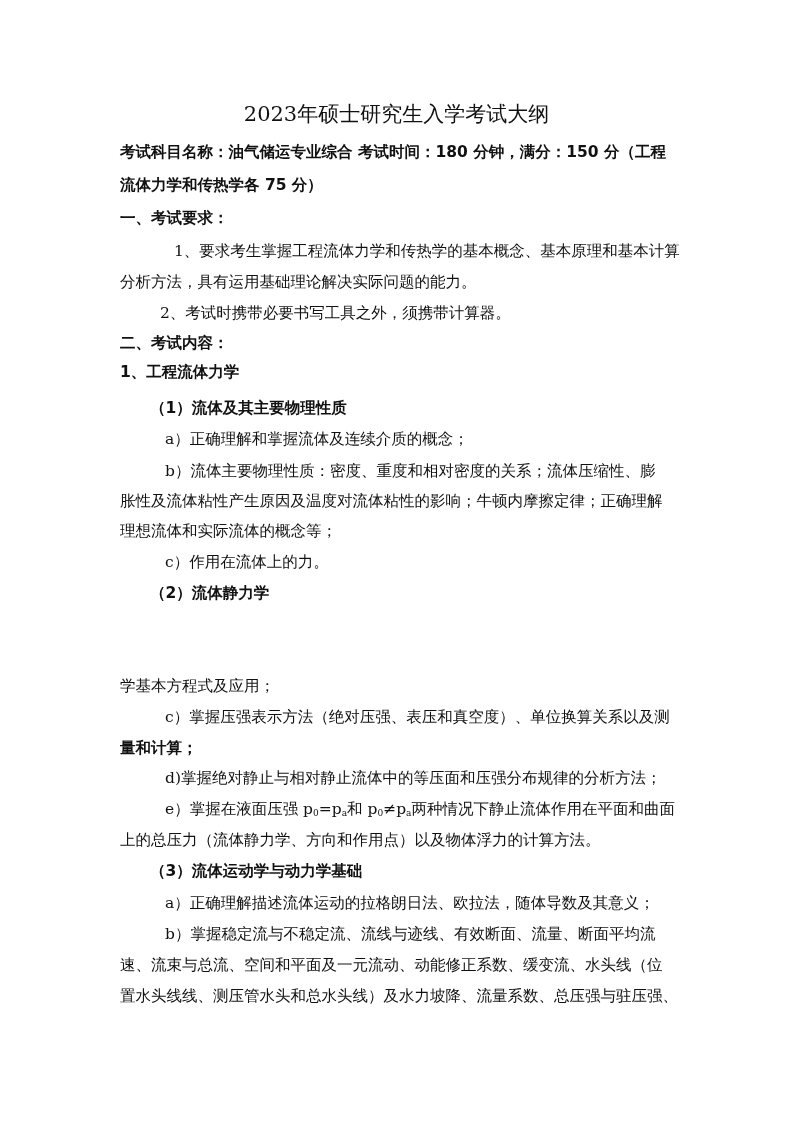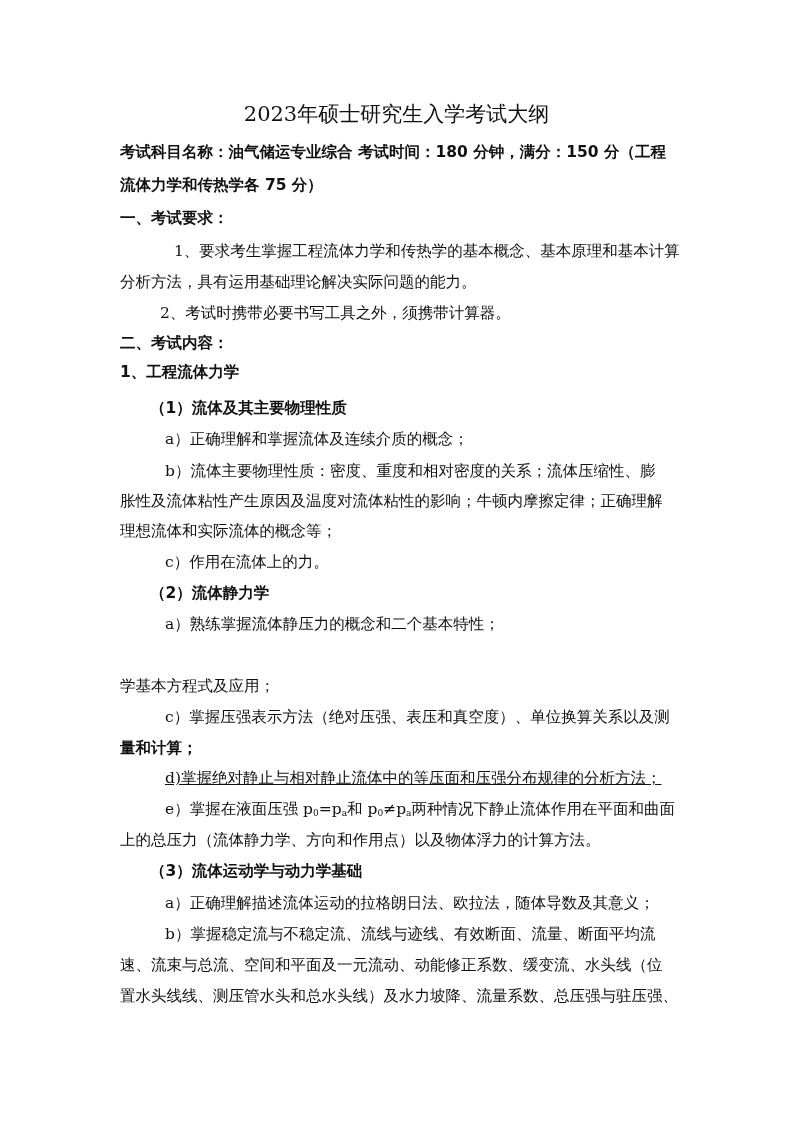--- a/index.html
+++ b/index.html
@@ -31,25 +31,24 @@
   <div class="line sans bold" style="left:120px; top:362px;">1、工程流体力学</div>
 
   <div class="line sans bold" style="left:150px; top:398px;">（1）流体及其主要物理性质</div>
   <div class="line serif" style="left:165px; top:429px;">a）正确理解和掌握流体及连续介质的概念；</div>
   <div class="line serif" style="left:165px; top:461px;">b）流体主要物理性质：密度、重度和相对密度的关系；流体压缩性、膨</div>
   <div class="line serif" style="left:120px; top:491px;">胀性及流体粘性产生原因及温度对流体粘性的影响；牛顿内摩擦定律；正确理解</div>
   <div class="line serif" style="left:120px; top:521px;">理想流体和实际流体的概念等；</div>
   <div class="line serif" style="left:165px; top:552px;">c）作用在流体上的力。</div>
 
   <div class="line sans bold" style="left:150px; top:583px;">（2）流体静力学</div>
-  <div class="line serif" style="left:165px; top:614px;">a）熟练掌握流体静压力的概念和二个基本特性；</div>
   <div class="line serif" style="left:120px; top:676px;">学基本方程式及应用；</div>
   <div class="line serif" style="left:165px; top:707px;">c）掌握压强表示方法（绝对压强、表压和真空度）、单位换算关系以及测</div>
   <div class="line serif" style="left:120px; top:738px;font-weight:bold;">量和计算；</div>
-  <div class="line serif" style="left:165px; top:768px;text-decoration:underline;">d)掌握绝对静止与相对静止流体中的等压面和压强分布规律的分析方法；</div>
+  <div class="line serif" style="left:165px; top:768px;">d)掌握绝对静止与相对静止流体中的等压面和压强分布规律的分析方法；</div>
   <div class="line serif" style="left:165px; top:799px;"><span>e）掌握在液面压强 </span><span>p</span><sub>0</sub><span>=p</span><sub>a</sub><span>和 p</span><sub>0</sub><span>≠p</span><sub>a</sub><span>两种情况下静止流体作用在平面和曲面</span></div>
   <div class="line serif" style="left:120px; top:830px;">上的总压力（流体静力学、方向和作用点）以及物体浮力的计算方法。</div>
 
   <div class="line sans bold" style="left:150px; top:861px;">（3）流体运动学与动力学基础</div>
   <div class="line serif" style="left:165px; top:893px;">a）正确理解描述流体运动的拉格朗日法、欧拉法，随体导数及其意义；</div>
   <div class="line serif" style="left:165px; top:924px;">b）掌握稳定流与不稳定流、流线与迹线、有效断面、流量、断面平均流</div>
   <div class="line serif" style="left:120px; top:955px;">速、流束与总流、空间和平面及一元流动、动能修正系数、缓变流、水头线（位</div>
   <div class="line serif" style="left:120px; top:986px;">置水头线线、测压管水头和总水头线）及水力坡降、流量系数、总压强与驻压强、</div>
 
 </div>

